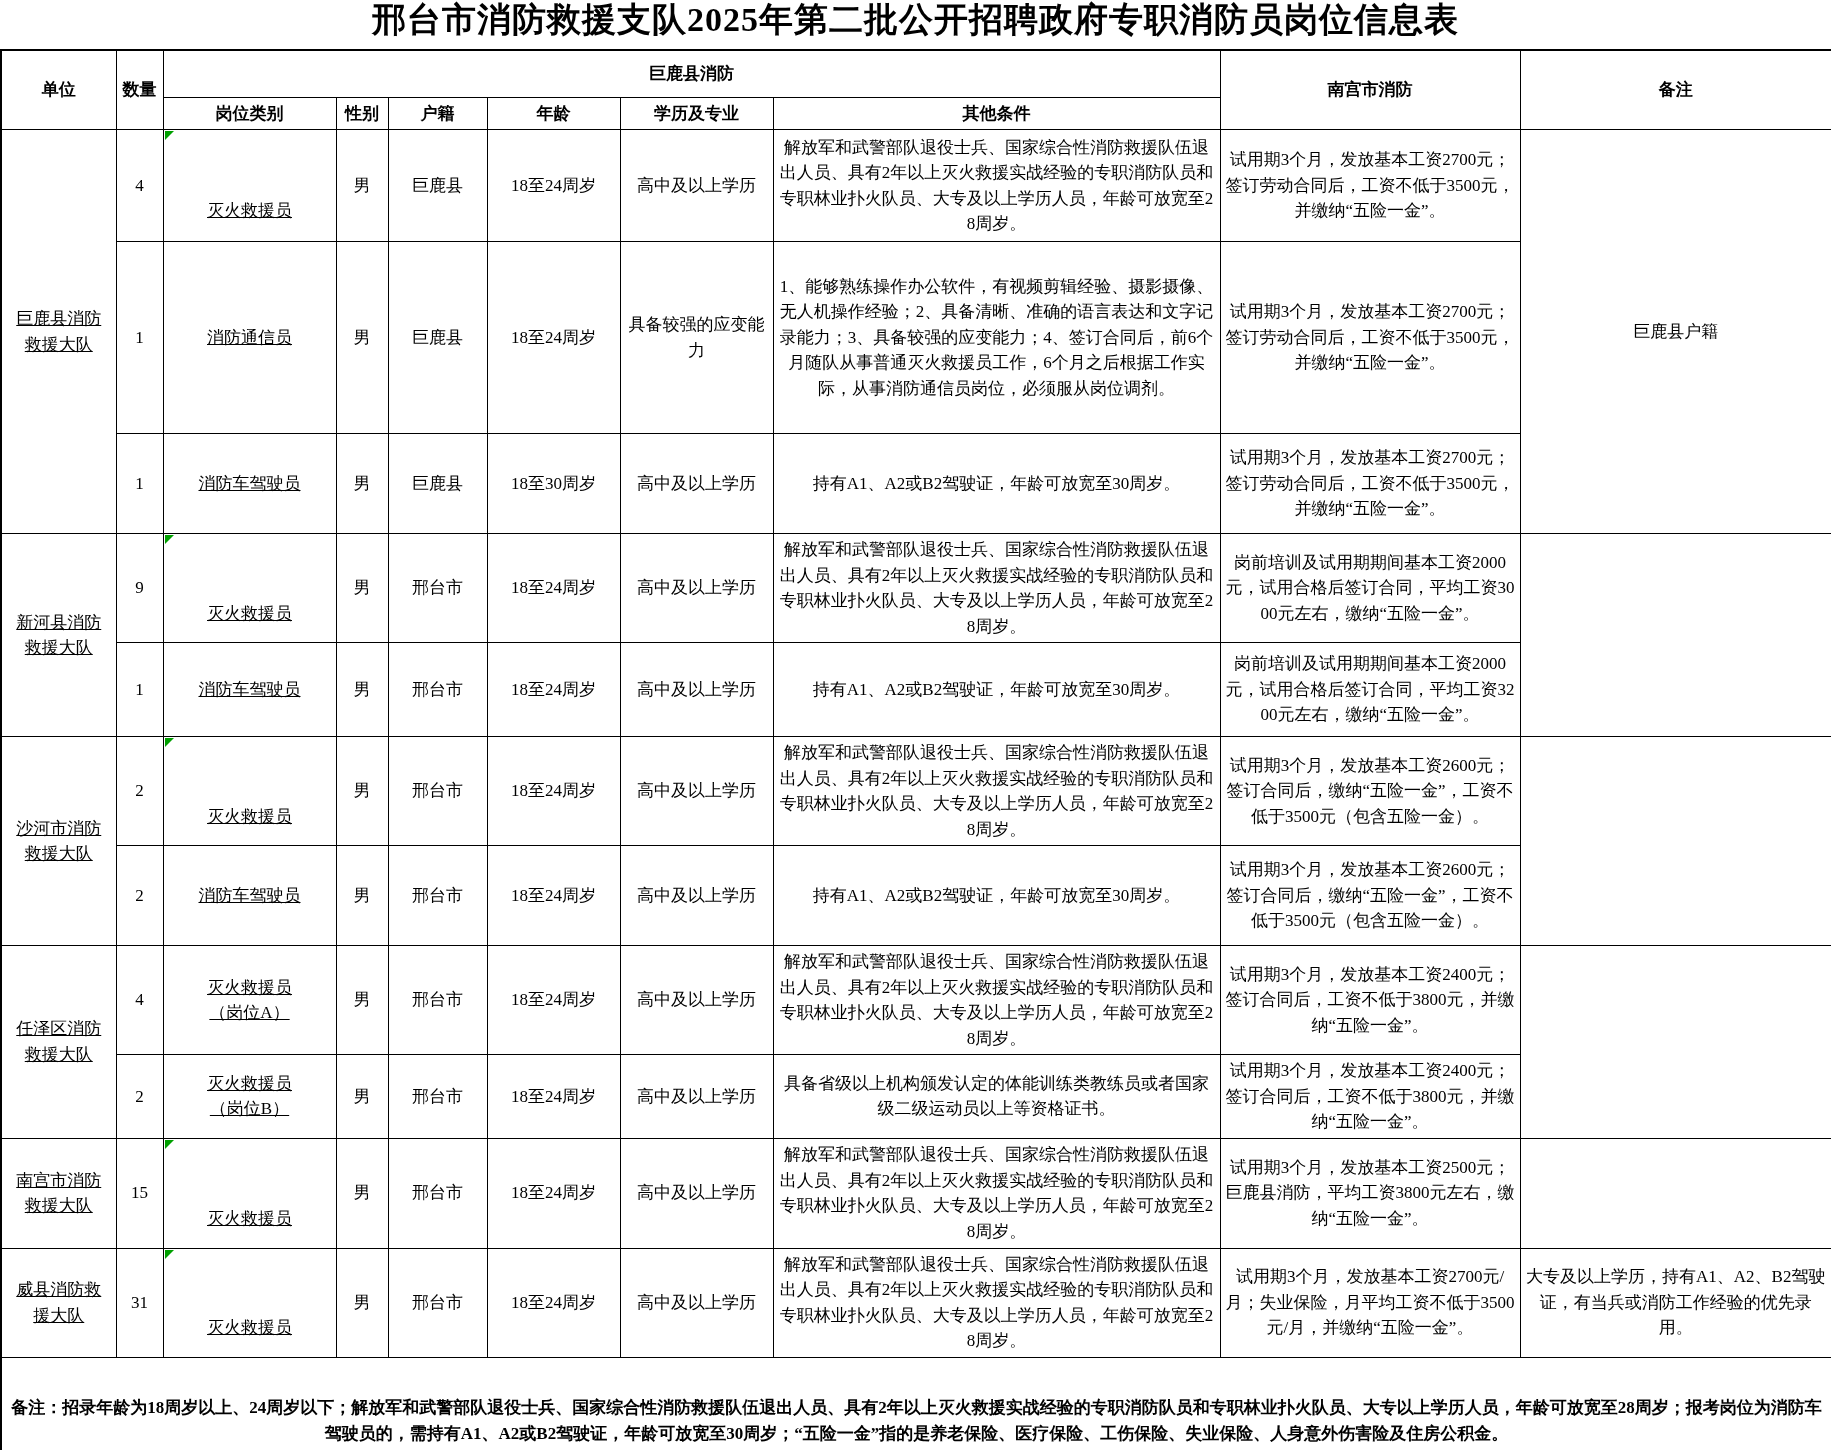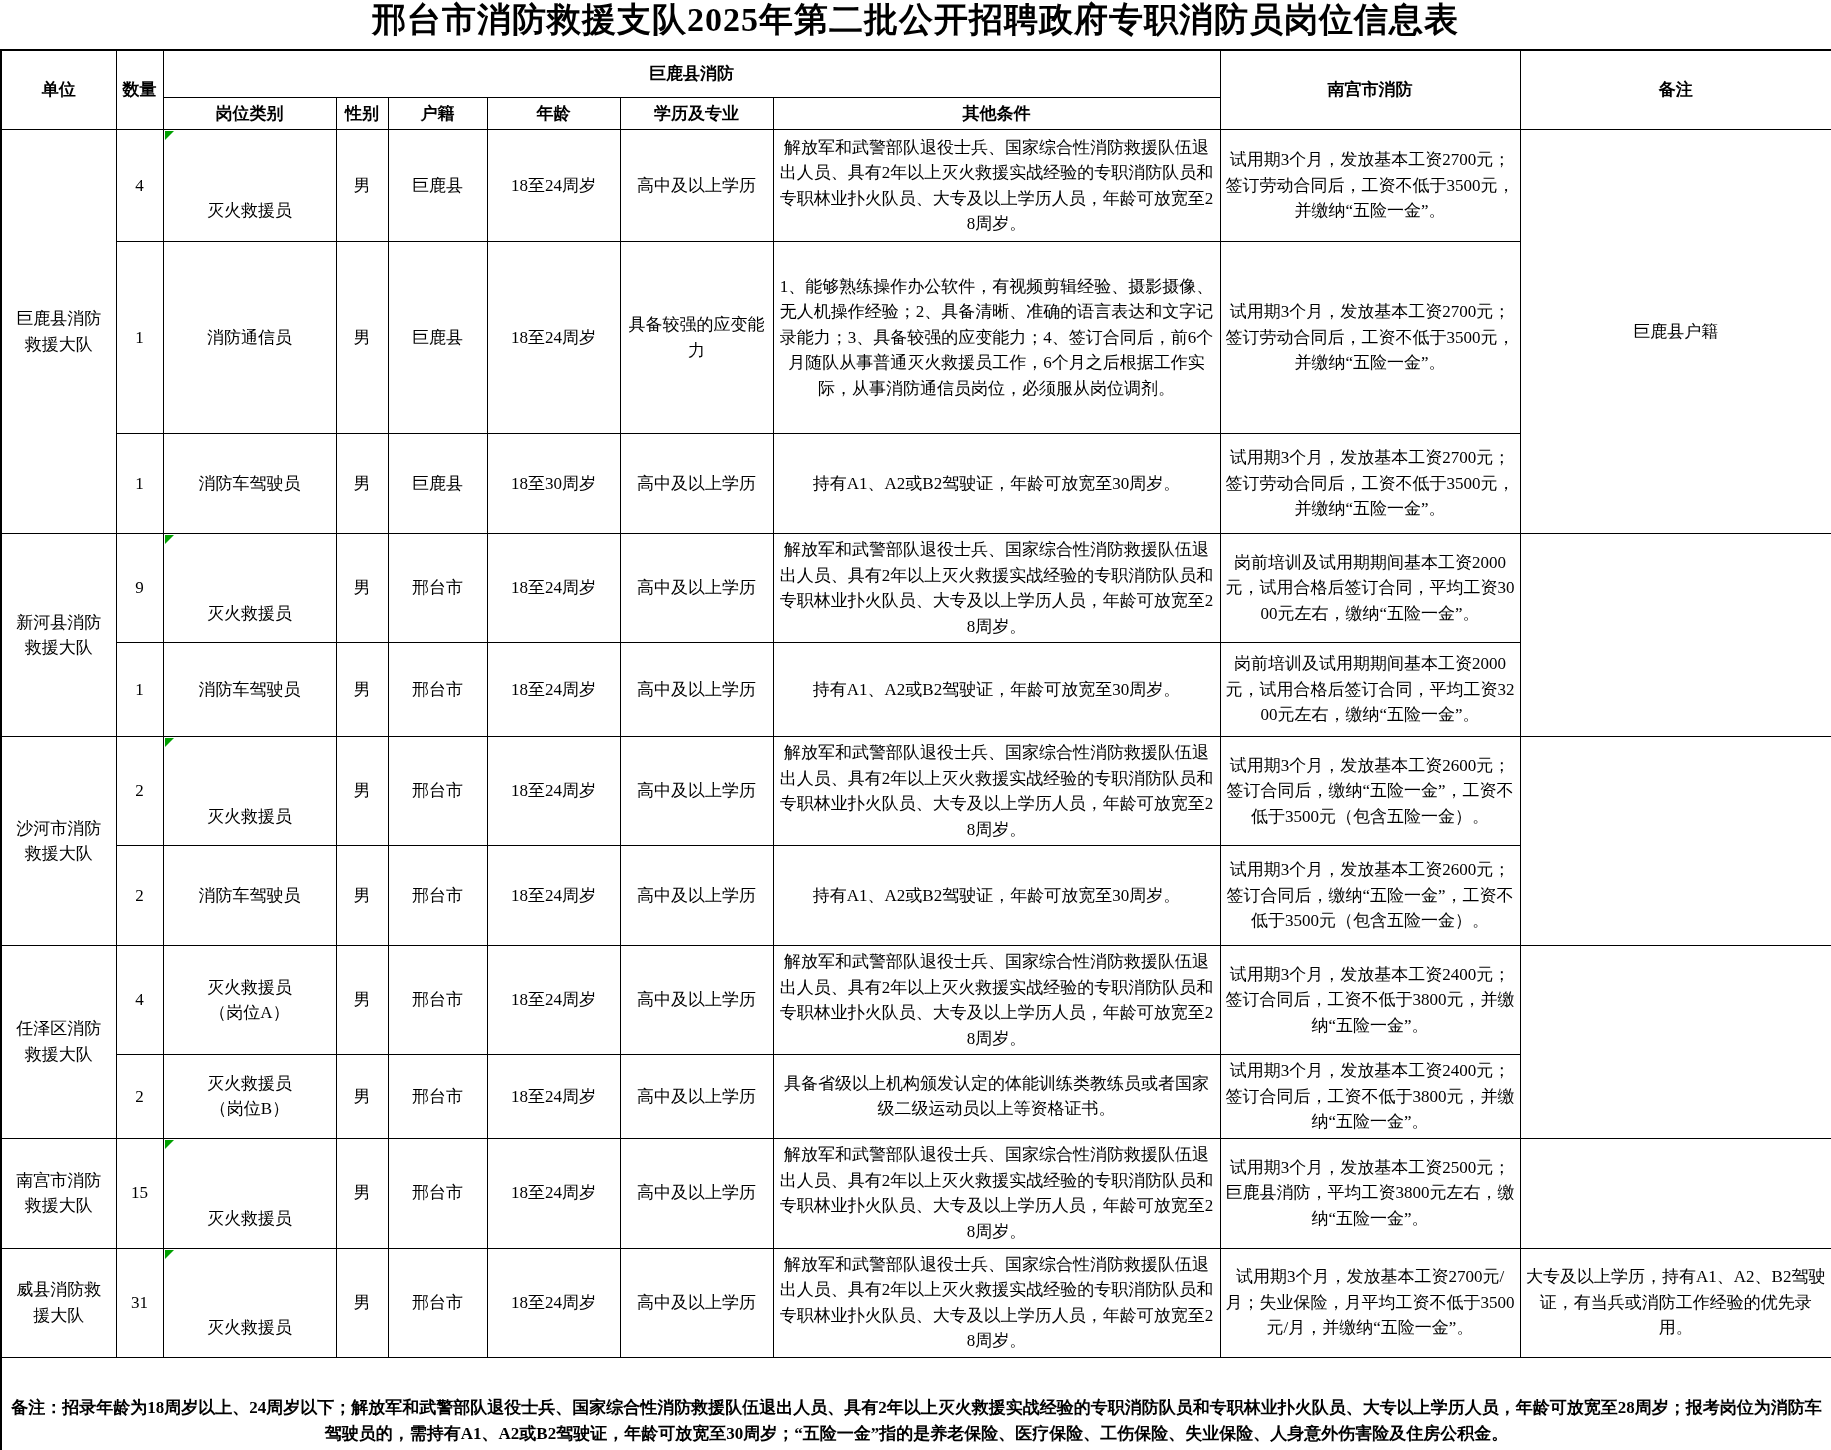--- a/index.html
+++ b/index.html
@@ -23,21 +23,21 @@
   }
   table.grid td {
     border:1px solid #000;
     text-align:center; vertical-align:middle;
     font-size:17px; line-height:1.5;
     padding:3px 5px;
     word-break:break-all;
   }
   td.hdr { font-weight:bold; font-size:18px; }
   td.left { text-align:left; }
-  td.pre { white-space:pre-line; }
+  td.pre { white-space:pre-line;text-decoration:underline; }
   td.flagcell { position:relative; }
   .flag {
     position:absolute; top:1px; left:1px;
     width:0; height:0;
     border-top:9px solid #00a000;
     border-right:9px solid transparent;
   }
   td.footer-cell {
     text-align:left; vertical-align:top;
     font-weight:bold; font-size:19px;

